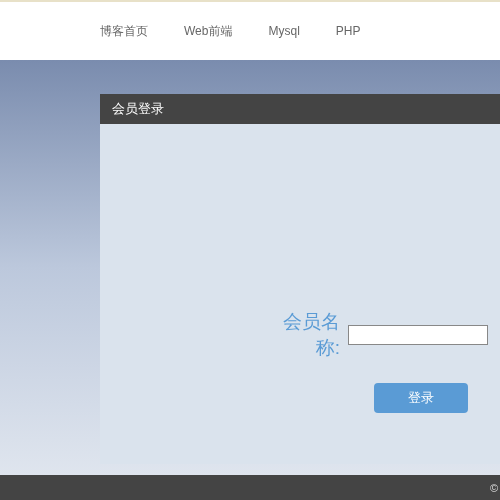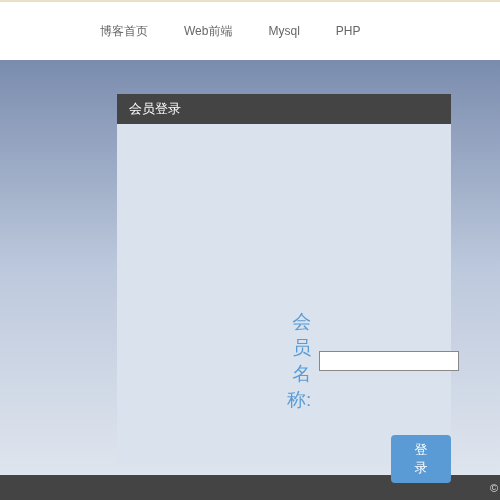--- a/index.html
+++ b/index.html
@@ -28,25 +28,24 @@
   font-size: 12px;
   cursor: pointer;
 }
 .gradient-bg {
   background: linear-gradient(to bottom, #7a8cae 0%, #bcc8dc 50%, #dfe5ee 100%);
   height: 415px;
   padding: 34px 0 0 100px;
   position: relative;
 }
 .login-panel {
-  width: 334px;
+  width: 400px;
   background: #dae3ed;
   height: 370px;
   position: relative;
-  margin-left: 17px;
 }
 .panel-header {
   background: #444;
   color: #fff;
   font-size: 13px;
   padding: 8px 12px;
   height: 30px;
   display: flex;
   align-items: center;
 }
@@ -75,21 +74,21 @@
 }
 .submit-row {
   padding-left: 274px;
   margin-top: 10px;
 }
 .login-btn {
   background: #5a9bd5;
   color: #fff;
   border: none;
   border-radius: 4px;
-  padding: 6px 18px;
+  padding: 6px 34px;
   font-size: 13px;
   cursor: pointer;
 }
 .footer {
   background: #444;
   height: 25px;
   display: flex;
   align-items: center;
   justify-content: flex-end;
   padding-right: 2px;

